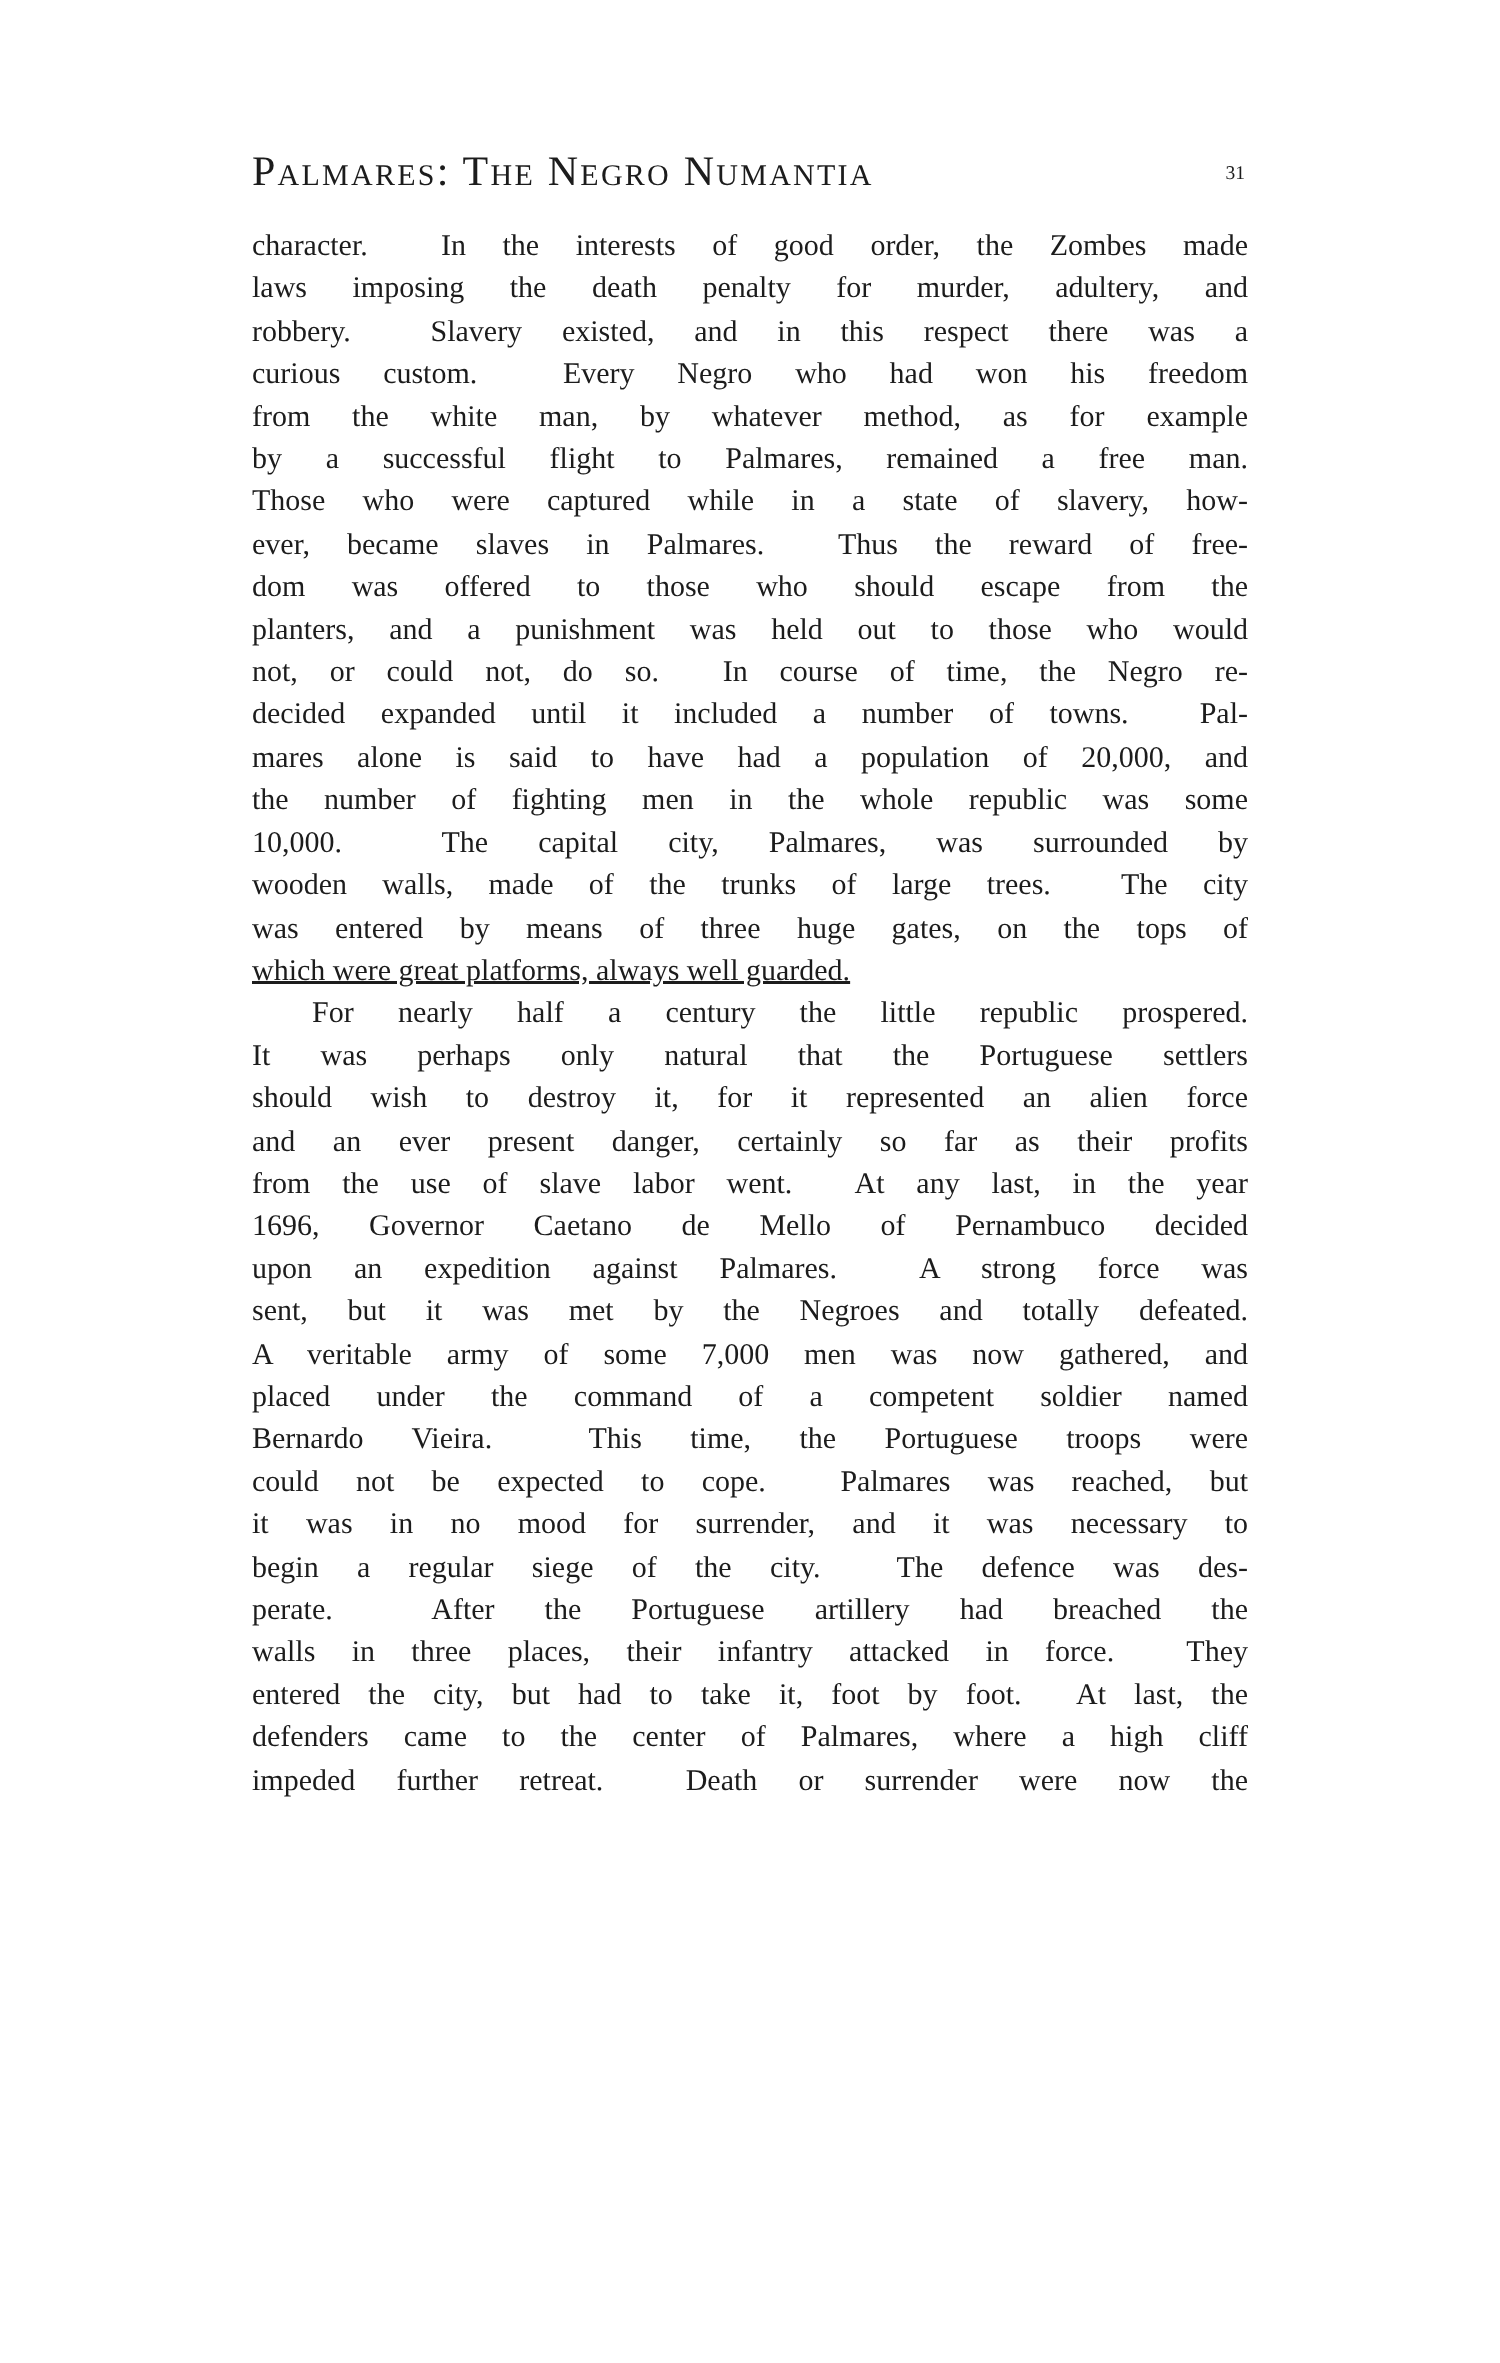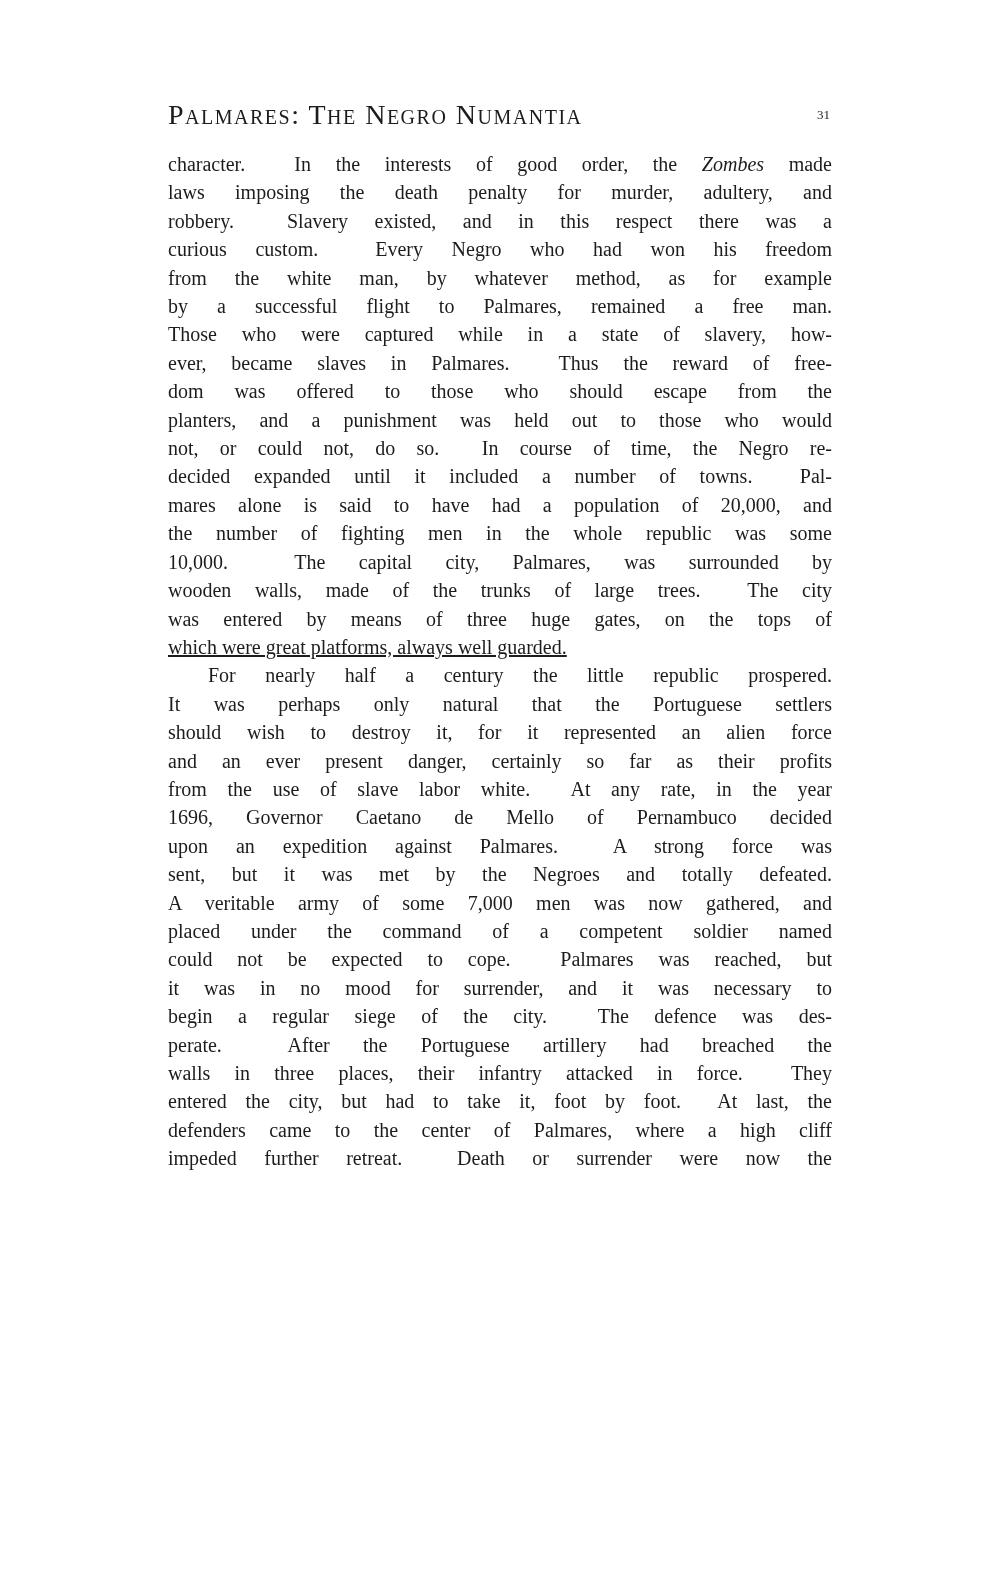--- a/index.html
+++ b/index.html
@@ -68,21 +68,21 @@
   .last-line-left .line:last-of-type {
     text-align-last: left;
     text-decoration: underline;
   }
 
   
   .indent-first .line:first-of-type {
     text-indent: 40px;
   }
 
-  .italic { font-style: italic; }
+  .italic { }
 </style>
 </head>
 <body>
 
 <div class="book-page">
   <div class="text-block">
 
     <div class="page-header">
       <div class="page-title">Palmares: The Negro Numantia</div>
       <div class="page-number">31</div>
@@ -135,32 +135,33 @@
         <div class="lines indent-first">
 
             <div class="line">For nearly half a century the little republic prospered.</div>
 
             <div class="line">It was perhaps only natural that the Portuguese settlers</div>
 
             <div class="line">should wish to destroy it, for it represented an alien force</div>
 
             <div class="line">and an ever present danger, certainly so far as their profits</div>
 
-            <div class="line">from the use of slave labor white.  At any rate, in the year</div>
+            <div class="line">from the use of slave labor went.  At any last, in the year</div>
 
             <div class="line">1696, Governor Caetano de Mello of Pernambuco decided</div>
 
             <div class="line">upon an expedition against Palmares.  A strong force was</div>
 
             <div class="line">sent, but it was met by the Negroes and totally defeated.</div>
 
             <div class="line">A veritable army of some 7,000 men was now gathered, and</div>
 
             <div class="line">placed under the command of a competent soldier named</div>
 
+            <div class="line">Bernardo Vieira.  This time, the Portuguese troops were</div>
 
 
             <div class="line">could not be expected to cope.  Palmares was reached, but</div>
 
             <div class="line">it was in no mood for surrender, and it was necessary to</div>
 
             <div class="line">begin a regular siege of the city.  The defence was des-</div>
 
             <div class="line">perate.  After the Portuguese artillery had breached the</div>
 

